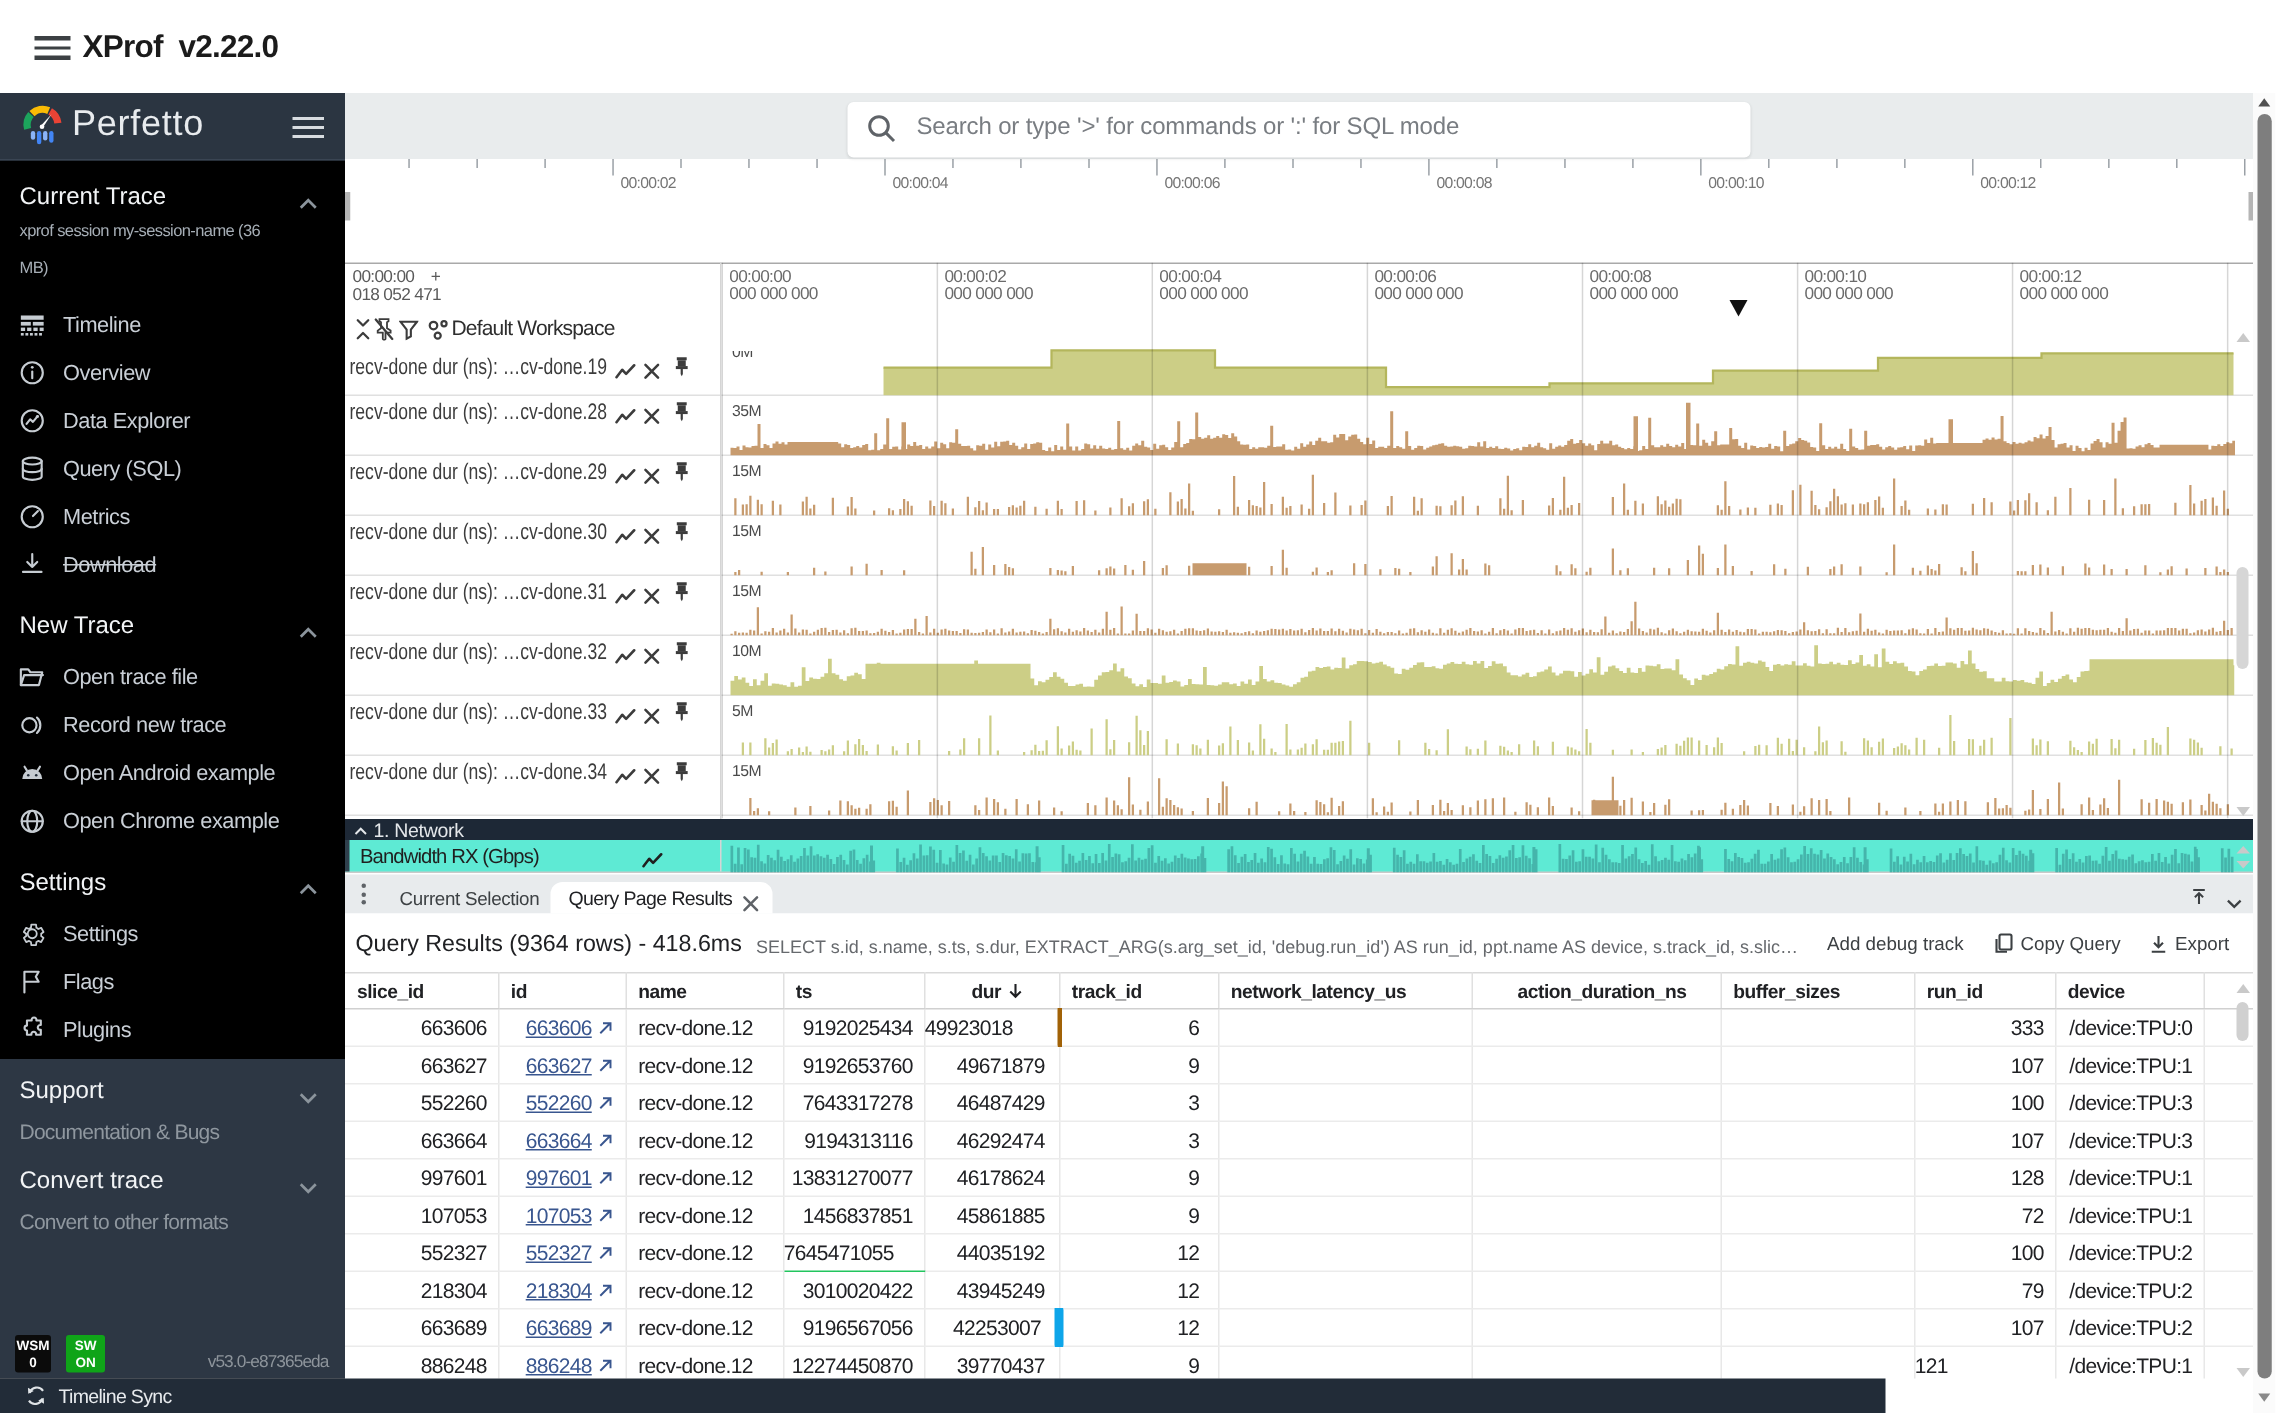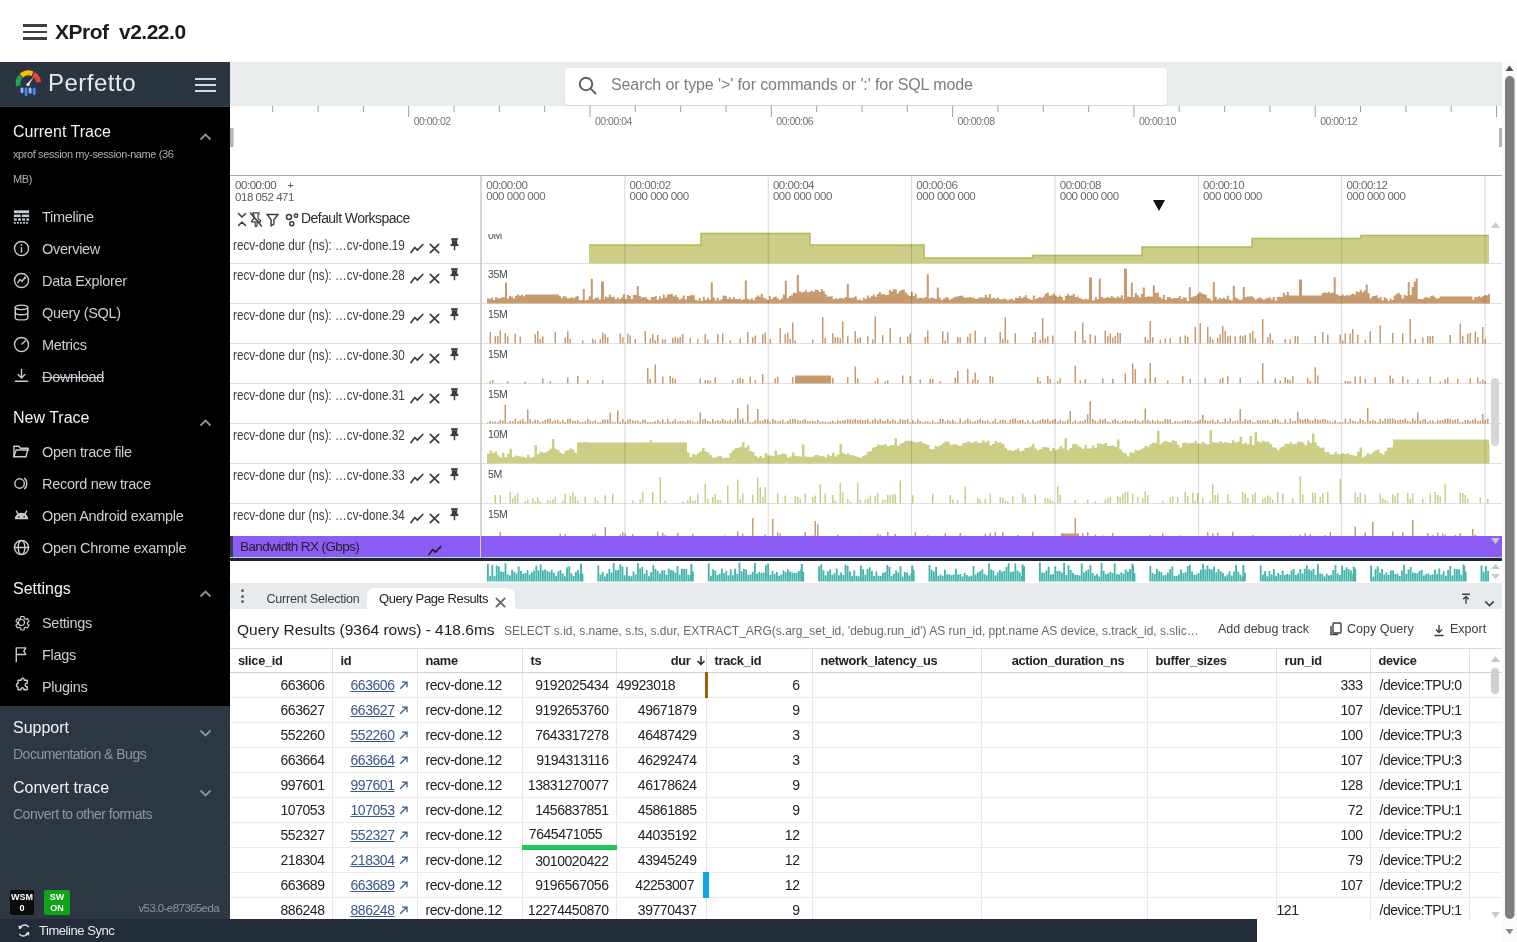--- a/index.html
+++ b/index.html
@@ -347,21 +347,21 @@
       <path d="M6 248.5V247.5h1.5V248.5M8.5 248.5V245.9h1.5V248.5M11 248.5V246.9h1.5V248.5M13.5 248.5V246.6h1.5V248.5M16 248.5V246.9h1.5V248.5M18.5 248.5V244.9h1.5V248.5M21 248.5V245.4h1.5V248.5M23.5 248.5V229.8h1.5V248.5M26 248.5V247.4h1.5V248.5M28.5 248.5V245.9h1.5V248.5M31 248.5V246.2h1.5V248.5M33.5 248.5V243.7h1.5V248.5M36 248.5V246.6h1.5V248.5M38.5 248.5V245.3h1.5V248.5M41 248.5V244.1h1.5V248.5M43.5 248.5V246.7h1.5V248.5M46 248.5V234.6h1.5V248.5M48.5 248.5V244h1.5V248.5M51 248.5V246.6h1.5V248.5M53.5 248.5V244.6h1.5V248.5M56 248.5V244.9h1.5V248.5M58.5 248.5V247.3h1.5V248.5M61 248.5V246.2h1.5V248.5M63.5 248.5V244.9h1.5V248.5M66 248.5V243.7h1.5V248.5M68.5 248.5V243.5h1.5V248.5M71 248.5V246.3h1.5V248.5M73.5 248.5V245h1.5V248.5M76 248.5V244.8h1.5V248.5M78.5 248.5V246.7h1.5V248.5M81 248.5V245.1h1.5V248.5M83.5 248.5V247.1h1.5V248.5M86 248.5V243.9h1.5V248.5M88.5 248.5V243.5h1.5V248.5M91 248.5V245.7h1.5V248.5M93.5 248.5V245.7h1.5V248.5M96 248.5V245.3h1.5V248.5M98.5 248.5V247.1h1.5V248.5M101 248.5V247h1.5V248.5M103.5 248.5V246.2h1.5V248.5M106 248.5V244.1h1.5V248.5M108.5 248.5V245.5h1.5V248.5M111 248.5V246.4h1.5V248.5M113.5 248.5V245h1.5V248.5M116 248.5V247.3h1.5V248.5M118.5 248.5V246.9h1.5V248.5M121 248.5V244.7h1.5V248.5M123.5 248.5V244.4h1.5V248.5M126 248.5V244.4h1.5V248.5M128.5 248.5V237.5h1.5V248.5M131 248.5V246.4h1.5V248.5M133.5 248.5V247.3h1.5V248.5M136 248.5V235.6h1.5V248.5M138.5 248.5V246.7h1.5V248.5M141 248.5V244.2h1.5V248.5M143.5 248.5V246.8h1.5V248.5M146 248.5V244.7h1.5V248.5M148.5 248.5V244.1h1.5V248.5M151 248.5V245.4h1.5V248.5M153.5 248.5V245.7h1.5V248.5M156 248.5V245.6h1.5V248.5M158.5 248.5V247h1.5V248.5M161 248.5V244.5h1.5V248.5M163.5 248.5V244.7h1.5V248.5M166 248.5V246.8h1.5V248.5M168.5 248.5V247h1.5V248.5M171 248.5V246.9h1.5V248.5M173.5 248.5V246.3h1.5V248.5M176 248.5V244.7h1.5V248.5M178.5 248.5V246.5h1.5V248.5M181 248.5V244.6h1.5V248.5M183.5 248.5V247.4h1.5V248.5M186 248.5V243.9h1.5V248.5M188.5 248.5V246.7h1.5V248.5M191 248.5V246h1.5V248.5M193.5 248.5V244.2h1.5V248.5M196 248.5V246.7h1.5V248.5M198.5 248.5V246.1h1.5V248.5M201 248.5V246h1.5V248.5M203.5 248.5V247.2h1.5V248.5M206 248.5V245h1.5V248.5M208.5 248.5V245.5h1.5V248.5M211 248.5V246.4h1.5V248.5M213.5 248.5V247.4h1.5V248.5M216 248.5V246.3h1.5V248.5M218.5 248.5V237.5h1.5V248.5M221 248.5V244.5h1.5V248.5M223.5 248.5V243.8h1.5V248.5M226 248.5V245.9h1.5V248.5M228.5 248.5V246.6h1.5V248.5M231 248.5V244.1h1.5V248.5M233.5 248.5V246.2h1.5V248.5M236 248.5V245.2h1.5V248.5M238.5 248.5V246h1.5V248.5M241 248.5V243.7h1.5V248.5M243.5 248.5V245.4h1.5V248.5M246 248.5V246.3h1.5V248.5M248.5 248.5V244.8h1.5V248.5M251 248.5V246.6h1.5V248.5M253.5 248.5V244.2h1.5V248.5M256 248.5V232.9h1.5V248.5M258.5 248.5V244.8h1.5V248.5M261 248.5V243.6h1.5V248.5M263.5 248.5V247.3h1.5V248.5M266 248.5V229.4h1.5V248.5M268.5 248.5V247.3h1.5V248.5M271 248.5V247.3h1.5V248.5M273.5 248.5V245.3h1.5V248.5M276 248.5V234.1h1.5V248.5M278.5 248.5V245.7h1.5V248.5M281 248.5V245.6h1.5V248.5M283.5 248.5V243.9h1.5V248.5M286 248.5V244.6h1.5V248.5M288.5 248.5V246.8h1.5V248.5M291 248.5V244.1h1.5V248.5M293.5 248.5V245.2h1.5V248.5M296 248.5V246.2h1.5V248.5M298.5 248.5V245.8h1.5V248.5M301 248.5V244.8h1.5V248.5M303.5 248.5V247.3h1.5V248.5M306 248.5V245.7h1.5V248.5M308.5 248.5V244.2h1.5V248.5M311 248.5V243.9h1.5V248.5M313.5 248.5V243.9h1.5V248.5M316 248.5V245.3h1.5V248.5M318.5 248.5V245.7h1.5V248.5M321 248.5V245.2h1.5V248.5M323.5 248.5V244h1.5V248.5M326 248.5V246h1.5V248.5M328.5 248.5V246.1h1.5V248.5M331 248.5V245.8h1.5V248.5M333.5 248.5V246.4h1.5V248.5M336 248.5V244.8h1.5V248.5M338.5 248.5V246.8h1.5V248.5M341 248.5V246.5h1.5V248.5M343.5 248.5V246.8h1.5V248.5M346 248.5V247.1h1.5V248.5M348.5 248.5V246.4h1.5V248.5M351 248.5V245.8h1.5V248.5M353.5 248.5V247.1h1.5V248.5M356 248.5V245.3h1.5V248.5M358.5 248.5V246.1h1.5V248.5M361 248.5V245.6h1.5V248.5M363.5 248.5V245.1h1.5V248.5M366 248.5V244.1h1.5V248.5M368.5 248.5V244.4h1.5V248.5M371 248.5V244.7h1.5V248.5M373.5 248.5V244.1h1.5V248.5M376 248.5V245.3h1.5V248.5M378.5 248.5V244.4h1.5V248.5M381 248.5V245.3h1.5V248.5M383.5 248.5V245.1h1.5V248.5M386 248.5V244.1h1.5V248.5M388.5 248.5V246.5h1.5V248.5M391 248.5V245h1.5V248.5M393.5 248.5V243.6h1.5V248.5M396 248.5V245.4h1.5V248.5M398.5 248.5V244h1.5V248.5M401 248.5V245.7h1.5V248.5M403.5 248.5V245.7h1.5V248.5M406 248.5V244h1.5V248.5M408.5 248.5V245.9h1.5V248.5M411 248.5V244.2h1.5V248.5M413.5 248.5V245.5h1.5V248.5M416 248.5V246.7h1.5V248.5M418.5 248.5V244.1h1.5V248.5M421 248.5V244.7h1.5V248.5M423.5 248.5V245.1h1.5V248.5M426 248.5V244.1h1.5V248.5M428.5 248.5V247.2h1.5V248.5M431 248.5V245h1.5V248.5M433.5 248.5V246.8h1.5V248.5M436 248.5V244.3h1.5V248.5M438.5 248.5V246.1h1.5V248.5M441 248.5V247.2h1.5V248.5M443.5 248.5V246.3h1.5V248.5M446 248.5V246.3h1.5V248.5M448.5 248.5V247.2h1.5V248.5M451 248.5V245.4h1.5V248.5M453.5 248.5V247.4h1.5V248.5M456 248.5V246.9h1.5V248.5M458.5 248.5V244.1h1.5V248.5M461 248.5V243.9h1.5V248.5M463.5 248.5V246.5h1.5V248.5M466 248.5V245.1h1.5V248.5M468.5 248.5V246.1h1.5V248.5M471 248.5V244.6h1.5V248.5M473.5 248.5V246.8h1.5V248.5M476 248.5V247.4h1.5V248.5M478.5 248.5V243.8h1.5V248.5M481 248.5V246.9h1.5V248.5M483.5 248.5V244.9h1.5V248.5M486 248.5V243.8h1.5V248.5M488.5 248.5V245.5h1.5V248.5M491 248.5V246.9h1.5V248.5M493.5 248.5V246h1.5V248.5M496 248.5V244.9h1.5V248.5M498.5 248.5V243.7h1.5V248.5M501 248.5V245.6h1.5V248.5M503.5 248.5V246h1.5V248.5M506 248.5V245.2h1.5V248.5M508.5 248.5V247.3h1.5V248.5M511 248.5V246.2h1.5V248.5M513.5 248.5V243.7h1.5V248.5M516 248.5V247.2h1.5V248.5M518.5 248.5V245.1h1.5V248.5M521 248.5V244.4h1.5V248.5M523.5 248.5V245.3h1.5V248.5M526 248.5V247.4h1.5V248.5M528.5 248.5V244.7h1.5V248.5M531 248.5V243.7h1.5V248.5M533.5 248.5V243.6h1.5V248.5M536 248.5V245.7h1.5V248.5M538.5 248.5V245.1h1.5V248.5M541 248.5V244.8h1.5V248.5M543.5 248.5V247h1.5V248.5M546 248.5V245.1h1.5V248.5M548.5 248.5V247.4h1.5V248.5M551 248.5V244.7h1.5V248.5M553.5 248.5V247.1h1.5V248.5M556 248.5V245.9h1.5V248.5M558.5 248.5V245.3h1.5V248.5M561 248.5V243.7h1.5V248.5M563.5 248.5V244.8h1.5V248.5M566 248.5V243.8h1.5V248.5M568.5 248.5V246.1h1.5V248.5M571 248.5V245.1h1.5V248.5M573.5 248.5V244h1.5V248.5M576 248.5V246.5h1.5V248.5M578.5 248.5V244.8h1.5V248.5M581 248.5V246.3h1.5V248.5M583.5 248.5V246.5h1.5V248.5M586 248.5V244.5h1.5V248.5M588.5 248.5V236h1.5V248.5M591 248.5V246.9h1.5V248.5M593.5 248.5V245.3h1.5V248.5M596 248.5V247.2h1.5V248.5M598.5 248.5V246h1.5V248.5M601 248.5V246.3h1.5V248.5M603.5 248.5V244.4h1.5V248.5M606 248.5V239.2h1.5V248.5M608.5 248.5V226.2h1.5V248.5M611 248.5V244h1.5V248.5M613.5 248.5V245.6h1.5V248.5M616 248.5V246.6h1.5V248.5M618.5 248.5V244.2h1.5V248.5M621 248.5V244.7h1.5V248.5M623.5 248.5V243.5h1.5V248.5M626 248.5V246.5h1.5V248.5M628.5 248.5V247.3h1.5V248.5M631 248.5V245.2h1.5V248.5M633.5 248.5V244h1.5V248.5M636 248.5V245.9h1.5V248.5M638.5 248.5V247.2h1.5V248.5M641 248.5V246.1h1.5V248.5M643.5 248.5V244.9h1.5V248.5M646 248.5V245.9h1.5V248.5M648.5 248.5V246h1.5V248.5M651 248.5V246.1h1.5V248.5M653.5 248.5V244.2h1.5V248.5M656 248.5V245.5h1.5V248.5M658.5 248.5V246.7h1.5V248.5M661 248.5V245.2h1.5V248.5M663.5 248.5V233.5h1.5V248.5M666 248.5V244.8h1.5V248.5M668.5 248.5V246.3h1.5V248.5M671 248.5V244.7h1.5V248.5M673.5 248.5V246.2h1.5V248.5M676 248.5V245h1.5V248.5M678.5 248.5V246.2h1.5V248.5M681 248.5V246.5h1.5V248.5M683.5 248.5V244.3h1.5V248.5M686 248.5V244.3h1.5V248.5M688.5 248.5V244.6h1.5V248.5M691 248.5V247.3h1.5V248.5M693.5 248.5V246.1h1.5V248.5M696 248.5V246.2h1.5V248.5M698.5 248.5V246.5h1.5V248.5M701 248.5V245.8h1.5V248.5M703.5 248.5V245h1.5V248.5M706 248.5V245.2h1.5V248.5M708.5 248.5V245.7h1.5V248.5M711 248.5V247.2h1.5V248.5M713.5 248.5V246.3h1.5V248.5M716 248.5V246h1.5V248.5M718.5 248.5V244.6h1.5V248.5M721 248.5V239.8h1.5V248.5M723.5 248.5V245.2h1.5V248.5M726 248.5V245.9h1.5V248.5M728.5 248.5V245.6h1.5V248.5M731 248.5V244.5h1.5V248.5M733.5 248.5V247.1h1.5V248.5M736 248.5V244.5h1.5V248.5M738.5 248.5V247.2h1.5V248.5M741 248.5V247.1h1.5V248.5M743.5 248.5V243.5h1.5V248.5M746 248.5V246.4h1.5V248.5M748.5 248.5V243.6h1.5V248.5M751 248.5V246.5h1.5V248.5M753.5 248.5V245.8h1.5V248.5M756 248.5V245.5h1.5V248.5M758.5 248.5V234h1.5V248.5M761 248.5V246.2h1.5V248.5M763.5 248.5V244.1h1.5V248.5M766 248.5V245.5h1.5V248.5M768.5 248.5V244.9h1.5V248.5M771 248.5V246.7h1.5V248.5M773.5 248.5V247.4h1.5V248.5M776 248.5V244.9h1.5V248.5M778.5 248.5V245.7h1.5V248.5M781 248.5V245.3h1.5V248.5M783.5 248.5V245.3h1.5V248.5M786 248.5V245.1h1.5V248.5M788.5 248.5V247.2h1.5V248.5M791 248.5V244.7h1.5V248.5M793.5 248.5V243.8h1.5V248.5M796 248.5V244.6h1.5V248.5M798.5 248.5V247.1h1.5V248.5M801 248.5V247.4h1.5V248.5M803.5 248.5V244.4h1.5V248.5M806 248.5V247.3h1.5V248.5M808.5 248.5V243.6h1.5V248.5M811 248.5V246.3h1.5V248.5M813.5 248.5V246h1.5V248.5M816 248.5V236.7h1.5V248.5M818.5 248.5V243.8h1.5V248.5M821 248.5V244.9h1.5V248.5M823.5 248.5V243.7h1.5V248.5M826 248.5V243.7h1.5V248.5M828.5 248.5V245.5h1.5V248.5M831 248.5V245.4h1.5V248.5M833.5 248.5V243.5h1.5V248.5M836 248.5V244.6h1.5V248.5M838.5 248.5V245.1h1.5V248.5M841 248.5V243.9h1.5V248.5M843.5 248.5V244.1h1.5V248.5M846 248.5V245.4h1.5V248.5M848.5 248.5V246.4h1.5V248.5M851 248.5V246.8h1.5V248.5M853.5 248.5V245.2h1.5V248.5M856 248.5V247.3h1.5V248.5M858.5 248.5V247.1h1.5V248.5M861 248.5V247.5h1.5V248.5M863.5 248.5V243.8h1.5V248.5M866 248.5V247.3h1.5V248.5M868.5 248.5V243.8h1.5V248.5M871 248.5V245.7h1.5V248.5M873.5 248.5V246.3h1.5V248.5M876 248.5V246.9h1.5V248.5M878.5 248.5V243.6h1.5V248.5M881 248.5V245.1h1.5V248.5M883.5 248.5V247h1.5V248.5M886 248.5V232.8h1.5V248.5M888.5 248.5V246h1.5V248.5M891 248.5V245h1.5V248.5M893.5 248.5V246.1h1.5V248.5M896 248.5V247.3h1.5V248.5M898.5 248.5V243.9h1.5V248.5M901 248.5V246.1h1.5V248.5M903.5 248.5V243.5h1.5V248.5M906 248.5V244.1h1.5V248.5M908.5 248.5V243.6h1.5V248.5M911 248.5V243.6h1.5V248.5M913.5 248.5V244.8h1.5V248.5M916 248.5V245.2h1.5V248.5M918.5 248.5V244.8h1.5V248.5M921 248.5V244.9h1.5V248.5M923.5 248.5V243.6h1.5V248.5M926 248.5V246.1h1.5V248.5M928.5 248.5V246.8h1.5V248.5M931 248.5V243.6h1.5V248.5M933.5 248.5V245.6h1.5V248.5M936 248.5V237.2h1.5V248.5M938.5 248.5V245.4h1.5V248.5M941 248.5V244.4h1.5V248.5M943.5 248.5V244.1h1.5V248.5M946 248.5V246.8h1.5V248.5M948.5 248.5V245.4h1.5V248.5M951 248.5V245.4h1.5V248.5M953.5 248.5V247.3h1.5V248.5M956 248.5V245.3h1.5V248.5M958.5 248.5V245.4h1.5V248.5M961 248.5V245.1h1.5V248.5M963.5 248.5V243.7h1.5V248.5M966 248.5V243.6h1.5V248.5M968.5 248.5V243.7h1.5V248.5M971 248.5V245.3h1.5V248.5M973.5 248.5V244.2h1.5V248.5M976 248.5V244.1h1.5V248.5M978.5 248.5V247.2h1.5V248.5M981 248.5V246.7h1.5V248.5M983.5 248.5V245.1h1.5V248.5M986 248.5V244.7h1.5V248.5M988.5 248.5V246h1.5V248.5M991 248.5V244.7h1.5V248.5M993.5 248.5V243.5h1.5V248.5M996 248.5V246.1h1.5V248.5M998.5 248.5V245.7h1.5V248.5M1001 248.5V238.9h1.5V248.5M1003.5 248.5V245h1.5V248.5M1006 248.5V243.7h1.5V248.5" fill="#c79b6e"></path>
       <path d="M6 288.5V278.9h2.5V288.5M8.5 288.5V275.6h2.5V288.5M11 288.5V278h2.5V288.5M13.5 288.5V276.6h2.5V288.5M16 288.5V280.2h2.5V288.5M18.5 288.5V282.4h2.5V288.5M21 288.5V277.8h2.5V288.5M23.5 288.5V281.9h2.5V288.5M26 288.5V278.9h2.5V288.5M28.5 288.5V273.8h2.5V288.5M31 288.5V282.1h2.5V288.5M33.5 288.5V280.6h2.5V288.5M36 288.5V280.9h2.5V288.5M38.5 288.5V281.4h2.5V288.5M41 288.5V281.8h2.5V288.5M43.5 288.5V282.8h2.5V288.5M46 288.5V279.8h2.5V288.5M48.5 288.5V282.8h2.5V288.5M51 288.5V282.1h2.5V288.5M53.5 288.5V269.9h2.5V288.5M56 288.5V279h2.5V288.5M58.5 288.5V276.6h2.5V288.5M61 288.5V277.5h2.5V288.5M63.5 288.5V277.6h2.5V288.5M66 288.5V276.1h2.5V288.5M68.5 288.5V273.8h2.5V288.5M71 288.5V264.1h2.5V288.5M73.5 288.5V273.8h2.5V288.5M76 288.5V274.9h2.5V288.5M78.5 288.5V277.8h2.5V288.5M81 288.5V278.9h2.5V288.5M83.5 288.5V275.8h2.5V288.5M86 288.5V275.3h2.5V288.5M88.5 288.5V273.5h2.5V288.5M91 288.5V274.5h2.5V288.5M93.5 288.5V277.7h2.5V288.5M96 288.5V277h2.5V288.5M98.5 288.5V280.7h2.5V288.5M101 288.5V278.1h2.5V288.5M103.5 288.5V266.9h2.5V288.5M106 288.5V278.9h2.5V288.5M108.5 288.5V280.4h2.5V288.5M111 288.5V277.6h2.5V288.5M113.5 288.5V281h2.5V288.5M116 288.5V282.5h2.5V288.5M118.5 288.5V276.8h2.5V288.5M121 288.5V278.7h2.5V288.5M123.5 288.5V279.8h2.5V288.5M126 288.5V282.9h2.5V288.5M128.5 288.5V281h2.5V288.5M131 288.5V277.4h2.5V288.5M133.5 288.5V278.4h2.5V288.5M136 288.5V281.7h2.5V288.5M138.5 288.5V282.7h2.5V288.5M141 288.5V280.5h2.5V288.5M143.5 288.5V277.8h2.5V288.5M146 288.5V280.6h2.5V288.5M148.5 288.5V281.7h2.5V288.5M151 288.5V279.2h2.5V288.5M153.5 288.5V277.1h2.5V288.5M156 288.5V276.9h2.5V288.5M158.5 288.5V276.6h2.5V288.5M161 288.5V278.6h2.5V288.5M163.5 288.5V279.1h2.5V288.5M166 288.5V277h2.5V288.5M168.5 288.5V265.3h2.5V288.5M171 288.5V276.8h2.5V288.5M173.5 288.5V273.7h2.5V288.5M176 288.5V276.4h2.5V288.5M178.5 288.5V273.8h2.5V288.5M181 288.5V273.6h2.5V288.5M183.5 288.5V274.9h2.5V288.5M186 288.5V276.1h2.5V288.5M188.5 288.5V273.4h2.5V288.5M191 288.5V271.4h2.5V288.5M193.5 288.5V272.1h2.5V288.5M196 288.5V272h2.5V288.5M198.5 288.5V273.3h2.5V288.5M201 288.5V275.2h2.5V288.5M203.5 288.5V276h2.5V288.5M206 288.5V277.3h2.5V288.5M208.5 288.5V281.9h2.5V288.5M211 288.5V279.1h2.5V288.5M213.5 288.5V279.9h2.5V288.5M216 288.5V278.2h2.5V288.5M218.5 288.5V276.4h2.5V288.5M221 288.5V273.1h2.5V288.5M223.5 288.5V276.2h2.5V288.5M226 288.5V277.5h2.5V288.5M228.5 288.5V280.2h2.5V288.5M231 288.5V282.4h2.5V288.5M233.5 288.5V282.3h2.5V288.5M236 288.5V281.3h2.5V288.5M238.5 288.5V280.8h2.5V288.5M241 288.5V282.9h2.5V288.5M243.5 288.5V282.7h2.5V288.5M246 288.5V282.8h2.5V288.5M248.5 288.5V278.1h2.5V288.5M251 288.5V275.4h2.5V288.5M253.5 288.5V273.2h2.5V288.5M256 288.5V273h2.5V288.5M258.5 288.5V271.9h2.5V288.5M261 288.5V267.3h2.5V288.5M263.5 288.5V272.6h2.5V288.5M266 288.5V270.5h2.5V288.5M268.5 288.5V276h2.5V288.5M271 288.5V277.1h2.5V288.5M273.5 288.5V280.7h2.5V288.5M276 288.5V282.5h2.5V288.5M278.5 288.5V281.1h2.5V288.5M281 288.5V283h2.5V288.5M283.5 288.5V278h2.5V288.5M286 288.5V280.3h2.5V288.5M288.5 288.5V280.4h2.5V288.5M291 288.5V280.9h2.5V288.5M293.5 288.5V275.4h2.5V288.5M296 288.5V280.1h2.5V288.5M298.5 288.5V279.6h2.5V288.5M301 288.5V278.6h2.5V288.5M303.5 288.5V279.3h2.5V288.5M306 288.5V282.7h2.5V288.5M308.5 288.5V281.6h2.5V288.5M311 288.5V277.6h2.5V288.5M313.5 288.5V281h2.5V288.5M316 288.5V281.2h2.5V288.5M318.5 288.5V281.4h2.5V288.5M321 288.5V269.6h2.5V288.5M323.5 288.5V281.6h2.5V288.5M326 288.5V281.8h2.5V288.5M328.5 288.5V282.1h2.5V288.5M331 288.5V281.4h2.5V288.5M333.5 288.5V279.9h2.5V288.5M336 288.5V279.9h2.5V288.5M338.5 288.5V281.2h2.5V288.5M341 288.5V280.7h2.5V288.5M343.5 288.5V282.3h2.5V288.5M346 288.5V279.4h2.5V288.5M348.5 288.5V280.9h2.5V288.5M351 288.5V278h2.5V288.5M353.5 288.5V281.7h2.5V288.5M356 288.5V279.4h2.5V288.5M358.5 288.5V269h2.5V288.5M361 288.5V277.7h2.5V288.5M363.5 288.5V279.4h2.5V288.5M366 288.5V278.5h2.5V288.5M368.5 288.5V280.1h2.5V288.5M371 288.5V280.3h2.5V288.5M373.5 288.5V281.3h2.5V288.5M376 288.5V282h2.5V288.5M378.5 288.5V282.8h2.5V288.5M381 288.5V281.1h2.5V288.5M383.5 288.5V279.8h2.5V288.5M386 288.5V276.9h2.5V288.5M388.5 288.5V276.1h2.5V288.5M391 288.5V272.7h2.5V288.5M393.5 288.5V272.1h2.5V288.5M396 288.5V269.6h2.5V288.5M398.5 288.5V270.3h2.5V288.5M401 288.5V269.7h2.5V288.5M403.5 288.5V269.3h2.5V288.5M406 288.5V271.3h2.5V288.5M408.5 288.5V270.1h2.5V288.5M411 288.5V270.3h2.5V288.5M413.5 288.5V263.3h2.5V288.5M416 288.5V270.7h2.5V288.5M418.5 288.5V268.5h2.5V288.5M421 288.5V267.9h2.5V288.5M423.5 288.5V265.7h2.5V288.5M426 288.5V265.7h2.5V288.5M428.5 288.5V265.8h2.5V288.5M431 288.5V266.4h2.5V288.5M433.5 288.5V267.4h2.5V288.5M436 288.5V266.9h2.5V288.5M438.5 288.5V266.2h2.5V288.5M441 288.5V268h2.5V288.5M443.5 288.5V269.1h2.5V288.5M446 288.5V270.1h2.5V288.5M448.5 288.5V274h2.5V288.5M451 288.5V274.4h2.5V288.5M453.5 288.5V270.9h2.5V288.5M456 288.5V271.5h2.5V288.5M458.5 288.5V270.2h2.5V288.5M461 288.5V268.3h2.5V288.5M463.5 288.5V266.6h2.5V288.5M466 288.5V266.5h2.5V288.5M468.5 288.5V269.7h2.5V288.5M471 288.5V269.6h2.5V288.5M473.5 288.5V269.1h2.5V288.5M476 288.5V270.5h2.5V288.5M478.5 288.5V270.8h2.5V288.5M481 288.5V268.2h2.5V288.5M483.5 288.5V267.4h2.5V288.5M486 288.5V266.3h2.5V288.5M488.5 288.5V267.5h2.5V288.5M491 288.5V267.6h2.5V288.5M493.5 288.5V266.1h2.5V288.5M496 288.5V267.8h2.5V288.5M498.5 288.5V268.1h2.5V288.5M501 288.5V265.6h2.5V288.5M503.5 288.5V267.3h2.5V288.5M506 288.5V265.7h2.5V288.5M508.5 288.5V270.4h2.5V288.5M511 288.5V269h2.5V288.5M513.5 288.5V265.9h2.5V288.5M516 288.5V267.5h2.5V288.5M518.5 288.5V267.4h2.5V288.5M521 288.5V269.1h2.5V288.5M523.5 288.5V273.3h2.5V288.5M526 288.5V275.2h2.5V288.5M528.5 288.5V275.2h2.5V288.5M531 288.5V276h2.5V288.5M533.5 288.5V274.6h2.5V288.5M536 288.5V273.5h2.5V288.5M538.5 288.5V276.3h2.5V288.5M541 288.5V275.8h2.5V288.5M543.5 288.5V273.1h2.5V288.5M546 288.5V272.7h2.5V288.5M548.5 288.5V271.4h2.5V288.5M551 288.5V269.3h2.5V288.5M553.5 288.5V273.4h2.5V288.5M556 288.5V275.3h2.5V288.5M558.5 288.5V274h2.5V288.5M561 288.5V272.1h2.5V288.5M563.5 288.5V272.2h2.5V288.5M566 288.5V272.5h2.5V288.5M568.5 288.5V276.1h2.5V288.5M571 288.5V273h2.5V288.5M573.5 288.5V275.3h2.5V288.5M576 288.5V274.2h2.5V288.5M578.5 288.5V271.1h2.5V288.5M581 288.5V273.4h2.5V288.5M583.5 288.5V263.1h2.5V288.5M586 288.5V274.8h2.5V288.5M588.5 288.5V272.9h2.5V288.5M591 288.5V269.3h2.5V288.5M593.5 288.5V268.7h2.5V288.5M596 288.5V270.5h2.5V288.5M598.5 288.5V272.3h2.5V288.5M601 288.5V273.7h2.5V288.5M603.5 288.5V270.1h2.5V288.5M606 288.5V273.4h2.5V288.5M608.5 288.5V273.6h2.5V288.5M611 288.5V270.3h2.5V288.5M613.5 288.5V272.8h2.5V288.5M616 288.5V268.6h2.5V288.5M618.5 288.5V268.8h2.5V288.5M621 288.5V269.2h2.5V288.5M623.5 288.5V267.9h2.5V288.5M626 288.5V271h2.5V288.5M628.5 288.5V270.7h2.5V288.5M631 288.5V270.6h2.5V288.5M633.5 288.5V271.9h2.5V288.5M636 288.5V264.5h2.5V288.5M638.5 288.5V274.6h2.5V288.5M641 288.5V277.2h2.5V288.5M643.5 288.5V278.5h2.5V288.5M646 288.5V281.6h2.5V288.5M648.5 288.5V277.3h2.5V288.5M651 288.5V278.3h2.5V288.5M653.5 288.5V274.9h2.5V288.5M656 288.5V275.4h2.5V288.5M658.5 288.5V274.3h2.5V288.5M661 288.5V273.2h2.5V288.5M663.5 288.5V270.9h2.5V288.5M666 288.5V271.4h2.5V288.5M668.5 288.5V269.2h2.5V288.5M671 288.5V267.6h2.5V288.5M673.5 288.5V268h2.5V288.5M676 288.5V255.8h2.5V288.5M678.5 288.5V268.9h2.5V288.5M681 288.5V266.9h2.5V288.5M683.5 288.5V266.1h2.5V288.5M686 288.5V266.9h2.5V288.5M688.5 288.5V267.3h2.5V288.5M691 288.5V265.3h2.5V288.5M693.5 288.5V266.1h2.5V288.5M696 288.5V269.7h2.5V288.5M698.5 288.5V272.4h2.5V288.5M701 288.5V268.1h2.5V288.5M703.5 288.5V267.6h2.5V288.5M706 288.5V268.6h2.5V288.5M708.5 288.5V267.9h2.5V288.5M711 288.5V268.1h2.5V288.5M713.5 288.5V265.8h2.5V288.5M716 288.5V268.7h2.5V288.5M718.5 288.5V268.6h2.5V288.5M721 288.5V267.1h2.5V288.5M723.5 288.5V268.8h2.5V288.5M726 288.5V269.3h2.5V288.5M728.5 288.5V255.1h2.5V288.5M731 288.5V267.3h2.5V288.5M733.5 288.5V267.6h2.5V288.5M736 288.5V267.5h2.5V288.5M738.5 288.5V266.1h2.5V288.5M741 288.5V267.9h2.5V288.5M743.5 288.5V266.9h2.5V288.5M746 288.5V268.1h2.5V288.5M748.5 288.5V268.3h2.5V288.5M751 288.5V265.2h2.5V288.5M753.5 288.5V267.6h2.5V288.5M756 288.5V266.7h2.5V288.5M758.5 288.5V261.7h2.5V288.5M761 288.5V268.9h2.5V288.5M763.5 288.5V267.8h2.5V288.5M766 288.5V269.3h2.5V288.5M768.5 288.5V261.1h2.5V288.5M771 288.5V269.9h2.5V288.5M773.5 288.5V257.3h2.5V288.5M776 288.5V266.2h2.5V288.5M778.5 288.5V267.6h2.5V288.5M781 288.5V265.8h2.5V288.5M783.5 288.5V267.1h2.5V288.5M786 288.5V266.8h2.5V288.5M788.5 288.5V269.3h2.5V288.5M791 288.5V272.3h2.5V288.5M793.5 288.5V272.7h2.5V288.5M796 288.5V275.1h2.5V288.5M798.5 288.5V272.4h2.5V288.5M801 288.5V271.3h2.5V288.5M803.5 288.5V269h2.5V288.5M806 288.5V268.8h2.5V288.5M808.5 288.5V267.3h2.5V288.5M811 288.5V269h2.5V288.5M813.5 288.5V268.8h2.5V288.5M816 288.5V266.7h2.5V288.5M818.5 288.5V266.7h2.5V288.5M821 288.5V267.4h2.5V288.5M823.5 288.5V270.1h2.5V288.5M826 288.5V265.6h2.5V288.5M828.5 288.5V267.9h2.5V288.5M831 288.5V258.6h2.5V288.5M833.5 288.5V267.4h2.5V288.5M836 288.5V271h2.5V288.5M838.5 288.5V272.8h2.5V288.5M841 288.5V272.5h2.5V288.5M843.5 288.5V277.2h2.5V288.5M846 288.5V277.1h2.5V288.5M848.5 288.5V279.3h2.5V288.5M851 288.5V279.4h2.5V288.5M853.5 288.5V276.9h2.5V288.5M856 288.5V279.1h2.5V288.5M858.5 288.5V279.3h2.5V288.5M861 288.5V278.3h2.5V288.5M863.5 288.5V278.9h2.5V288.5M866 288.5V278.3h2.5V288.5M868.5 288.5V279.8h2.5V288.5M871 288.5V280.2h2.5V288.5M873.5 288.5V281h2.5V288.5M876 288.5V276.8h2.5V288.5M878.5 288.5V272.6h2.5V288.5M881 288.5V282.3h2.5V288.5M883.5 288.5V280.4h2.5V288.5M886 288.5V278.2h2.5V288.5M888.5 288.5V279.6h2.5V288.5M891 288.5V277.5h2.5V288.5M893.5 288.5V275.6h2.5V288.5M896 288.5V274.6h2.5V288.5M898.5 288.5V278h2.5V288.5M901 288.5V279.8h2.5V288.5M903.5 288.5V276.3h2.5V288.5M906 288.5V272.6h2.5V288.5M908.5 288.5V272.4h2.5V288.5M911 288.5V272.2h2.5V288.5M913.5 288.5V270.2h2.5V288.5M916 288.5V267.7h2.5V288.5M918.5 288.5V271.7h2.5V288.5M921 288.5V271.1h2.5V288.5M923.5 288.5V268.5h2.5V288.5M926 288.5V268.2h2.5V288.5M928.5 288.5V270.4h2.5V288.5M931 288.5V267.5h2.5V288.5M933.5 288.5V268.5h2.5V288.5M936 288.5V270.3h2.5V288.5M938.5 288.5V271.2h2.5V288.5M941 288.5V271.5h2.5V288.5M943.5 288.5V271.1h2.5V288.5M946 288.5V274.2h2.5V288.5M948.5 288.5V272.1h2.5V288.5M951 288.5V272.1h2.5V288.5M953.5 288.5V275.8h2.5V288.5M956 288.5V276.5h2.5V288.5M958.5 288.5V275.4h2.5V288.5M961 288.5V272.1h2.5V288.5M963.5 288.5V274.1h2.5V288.5M966 288.5V277.5h2.5V288.5M968.5 288.5V270h2.5V288.5M971 288.5V274.6h2.5V288.5M973.5 288.5V273.9h2.5V288.5M976 288.5V267.3h2.5V288.5M978.5 288.5V268.7h2.5V288.5M981 288.5V272.8h2.5V288.5M983.5 288.5V271.6h2.5V288.5M986 288.5V268.3h2.5V288.5M988.5 288.5V268.2h2.5V288.5M991 288.5V265.4h2.5V288.5M993.5 288.5V267.9h2.5V288.5M996 288.5V269.6h2.5V288.5M998.5 288.5V271.4h2.5V288.5M1001 288.5V270.1h2.5V288.5M1003.5 288.5V269.7h2.5V288.5M1006 288.5V268.5h2.5V288.5M96 288.5V267.5h110V288.5M912 288.5V264.5h96V288.5" fill="#ccce86"></path>
       <path d="M13.5 328.5V320h1.5V328.5M18.5 328.5V320h1.5V328.5M28.5 328.5V317.1h1.5V328.5M31 328.5V323.4h1.5V328.5M33.5 328.5V320.4h1.5V328.5M36 328.5V318h1.5V328.5M43.5 328.5V325.9h1.5V328.5M46 328.5V324.4h1.5V328.5M51 328.5V323.3h1.5V328.5M53.5 328.5V326.4h1.5V328.5M56 328.5V322.6h1.5V328.5M58.5 328.5V326.2h1.5V328.5M66 328.5V325h1.5V328.5M68.5 328.5V325.9h1.5V328.5M71 328.5V324.6h1.5V328.5M73.5 328.5V321.8h1.5V328.5M81 328.5V325.8h1.5V328.5M83.5 328.5V318.7h1.5V328.5M88.5 328.5V321.1h1.5V328.5M91 328.5V317.6h1.5V328.5M93.5 328.5V321.6h1.5V328.5M96 328.5V325.6h1.5V328.5M103.5 328.5V321.4h1.5V328.5M113.5 328.5V322.5h1.5V328.5M116 328.5V325.4h1.5V328.5M123.5 328.5V320.3h1.5V328.5M131 328.5V318.4h1.5V328.5M151 328.5V325.6h1.5V328.5M158.5 328.5V324.6h1.5V328.5M161 328.5V317.2h1.5V328.5M171 328.5V317.1h1.5V328.5M178.5 328.5V302h1.5V328.5M183.5 328.5V325.4h1.5V328.5M201 328.5V326.4h1.5V328.5M206 328.5V325.2h1.5V328.5M208.5 328.5V321.5h1.5V328.5M211 328.5V325.7h1.5V328.5M213.5 328.5V325.5h1.5V328.5M216 328.5V318.5h1.5V328.5M223.5 328.5V309.1h1.5V328.5M226 328.5V324h1.5V328.5M231 328.5V322h1.5V328.5M233.5 328.5V319.3h1.5V328.5M236 328.5V324.9h1.5V328.5M238.5 328.5V325.3h1.5V328.5M246 328.5V310.7h1.5V328.5M256 328.5V304.5h1.5V328.5M258.5 328.5V324.5h1.5V328.5M261 328.5V318.4h1.5V328.5M271 328.5V319.8h1.5V328.5M276 328.5V302.2h1.5V328.5M278.5 328.5V311.9h1.5V328.5M281 328.5V321.7h1.5V328.5M283.5 328.5V312.3h1.5V328.5M296 328.5V317.8h1.5V328.5M303.5 328.5V320.6h1.5V328.5M313.5 328.5V321.1h1.5V328.5M316 328.5V321.9h1.5V328.5M318.5 328.5V324h1.5V328.5M323.5 328.5V318.2h1.5V328.5M331 328.5V322h1.5V328.5M333.5 328.5V320.5h1.5V328.5M338.5 328.5V309.4h1.5V328.5M343.5 328.5V318.3h1.5V328.5M351 328.5V320h1.5V328.5M353.5 328.5V325.4h1.5V328.5M358.5 328.5V307.8h1.5V328.5M361 328.5V317.5h1.5V328.5M366 328.5V324h1.5V328.5M368.5 328.5V326.4h1.5V328.5M376 328.5V307.6h1.5V328.5M378.5 328.5V324.7h1.5V328.5M383.5 328.5V324.7h1.5V328.5M386 328.5V323.5h1.5V328.5M388.5 328.5V320.6h1.5V328.5M393.5 328.5V321.1h1.5V328.5M396 328.5V317.8h1.5V328.5M401 328.5V324.8h1.5V328.5M403.5 328.5V324.9h1.5V328.5M406 328.5V320.1h1.5V328.5M408.5 328.5V320.2h1.5V328.5M411 328.5V319.3h1.5V328.5M413.5 328.5V319h1.5V328.5M418.5 328.5V305.5h1.5V328.5M431 328.5V320.2h1.5V328.5M451 328.5V318.5h1.5V328.5M468.5 328.5V320.1h1.5V328.5M471 328.5V324.4h1.5V328.5M476 328.5V325.1h1.5V328.5M483.5 328.5V311.2h1.5V328.5M496 328.5V322.7h1.5V328.5M498.5 328.5V324.5h1.5V328.5M503.5 328.5V324.1h1.5V328.5M508.5 328.5V318.7h1.5V328.5M518.5 328.5V322.2h1.5V328.5M521 328.5V322.9h1.5V328.5M523.5 328.5V325.4h1.5V328.5M526 328.5V326.3h1.5V328.5M531 328.5V321.2h1.5V328.5M541 328.5V318.7h1.5V328.5M543.5 328.5V322.5h1.5V328.5M553.5 328.5V319.5h1.5V328.5M563.5 328.5V322.7h1.5V328.5M566 328.5V323.4h1.5V328.5M568.5 328.5V324.6h1.5V328.5M571 328.5V325.9h1.5V328.5M576 328.5V311h1.5V328.5M578.5 328.5V320.1h1.5V328.5M593.5 328.5V324.9h1.5V328.5M606 328.5V324.6h1.5V328.5M613.5 328.5V326.4h1.5V328.5M623.5 328.5V324.4h1.5V328.5M626 328.5V323.3h1.5V328.5M628.5 328.5V321.6h1.5V328.5M636 328.5V320.9h1.5V328.5M638.5 328.5V322.2h1.5V328.5M641 328.5V318.8h1.5V328.5M643.5 328.5V316.6h1.5V328.5M646 328.5V316.6h1.5V328.5M651 328.5V318.7h1.5V328.5M656 328.5V321.7h1.5V328.5M661 328.5V323.2h1.5V328.5M663.5 328.5V316.6h1.5V328.5M666 328.5V320.3h1.5V328.5M681 328.5V325.9h1.5V328.5M688.5 328.5V322.4h1.5V328.5M691 328.5V321.5h1.5V328.5M696 328.5V321.9h1.5V328.5M703.5 328.5V316.9h1.5V328.5M706 328.5V320.9h1.5V328.5M711 328.5V317.5h1.5V328.5M713.5 328.5V325.6h1.5V328.5M716 328.5V318.1h1.5V328.5M721 328.5V323.1h1.5V328.5M728.5 328.5V325.8h1.5V328.5M731 328.5V309.3h1.5V328.5M733.5 328.5V319.9h1.5V328.5M736 328.5V318.6h1.5V328.5M746 328.5V319.1h1.5V328.5M748.5 328.5V326.2h1.5V328.5M761 328.5V317.1h1.5V328.5M763.5 328.5V318.6h1.5V328.5M766 328.5V323.1h1.5V328.5M771 328.5V319.5h1.5V328.5M773.5 328.5V317.4h1.5V328.5M781 328.5V323.7h1.5V328.5M783.5 328.5V322.6h1.5V328.5M786 328.5V320.5h1.5V328.5M788.5 328.5V321.8h1.5V328.5M791 328.5V324.7h1.5V328.5M796 328.5V316.8h1.5V328.5M801 328.5V318.2h1.5V328.5M811 328.5V323.5h1.5V328.5M818.5 328.5V301.6h1.5V328.5M821 328.5V319h1.5V328.5M831 328.5V317.6h1.5V328.5M833.5 328.5V317.9h1.5V328.5M838.5 328.5V322.1h1.5V328.5M841 328.5V318.2h1.5V328.5M846 328.5V316.8h1.5V328.5M858.5 328.5V303.7h1.5V328.5M873.5 328.5V317.4h1.5V328.5M876 328.5V321.9h1.5V328.5M878.5 328.5V318h1.5V328.5M883.5 328.5V319.2h1.5V328.5M898.5 328.5V318.8h1.5V328.5M901 328.5V323.2h1.5V328.5M903.5 328.5V325h1.5V328.5M906 328.5V326.3h1.5V328.5M911 328.5V319.4h1.5V328.5M913.5 328.5V320.8h1.5V328.5M916 328.5V317.5h1.5V328.5M926 328.5V317.7h1.5V328.5M928.5 328.5V323.9h1.5V328.5M931 328.5V318.2h1.5V328.5M941 328.5V324.1h1.5V328.5M948.5 328.5V318.4h1.5V328.5M953.5 328.5V317h1.5V328.5M956 328.5V320.1h1.5V328.5M958.5 328.5V321.5h1.5V328.5M963.5 328.5V309.6h1.5V328.5M978.5 328.5V317.3h1.5V328.5M981 328.5V318.1h1.5V328.5M983.5 328.5V320h1.5V328.5M986 328.5V323.5h1.5V328.5M998.5 328.5V322.5h1.5V328.5M1006 328.5V324h1.5V328.5" fill="#ccce86"></path>
       <path d="M18.5 368.5V357h1.5V368.5M21 368.5V365.6h1.5V368.5M23.5 368.5V363.8h1.5V368.5M31 368.5V365.9h1.5V368.5M48.5 368.5V363.4h1.5V368.5M58.5 368.5V362.3h1.5V368.5M71 368.5V365.3h1.5V368.5M78.5 368.5V358.7h1.5V368.5M83.5 368.5V359.1h1.5V368.5M86 368.5V361.9h1.5V368.5M88.5 368.5V364.2h1.5V368.5M91 368.5V363.5h1.5V368.5M96 368.5V364.2h1.5V368.5M98.5 368.5V361.2h1.5V368.5M111 368.5V359.2h1.5V368.5M113.5 368.5V358.8h1.5V368.5M116 368.5V362.9h1.5V368.5M123.5 368.5V352h1.5V368.5M138.5 368.5V359.6h1.5V368.5M141 368.5V357.2h1.5V368.5M143.5 368.5V358.4h1.5V368.5M146 368.5V361.9h1.5V368.5M151 368.5V359h1.5V368.5M168.5 368.5V361.9h1.5V368.5M171 368.5V365h1.5V368.5M176 368.5V356.7h1.5V368.5M181 368.5V357.7h1.5V368.5M183.5 368.5V359.8h1.5V368.5M188.5 368.5V364.1h1.5V368.5M196 368.5V357.7h1.5V368.5M203.5 368.5V361.2h1.5V368.5M211 368.5V358.7h1.5V368.5M221 368.5V363.4h1.5V368.5M226 368.5V365.9h1.5V368.5M243.5 368.5V360.4h1.5V368.5M248.5 368.5V361.9h1.5V368.5M256 368.5V356.6h1.5V368.5M261 368.5V358.7h1.5V368.5M263.5 368.5V361.9h1.5V368.5M266 368.5V364.5h1.5V368.5M271 368.5V343.2h1.5V368.5M273.5 368.5V361.4h1.5V368.5M278.5 368.5V364.8h1.5V368.5M283.5 368.5V359.4h1.5V368.5M291 368.5V343.8h1.5V368.5M293.5 368.5V362.8h1.5V368.5M296 368.5V357.2h1.5V368.5M298.5 368.5V358.4h1.5V368.5M301 368.5V361.6h1.5V368.5M303.5 368.5V363.1h1.5V368.5M306 368.5V364h1.5V368.5M313.5 368.5V365.6h1.5V368.5M323.5 368.5V357h1.5V368.5M331 368.5V360.4h1.5V368.5M333.5 368.5V346h1.5V368.5M336 368.5V349.2h1.5V368.5M351 368.5V363.9h1.5V368.5M356 368.5V359.5h1.5V368.5M371 368.5V365.8h1.5V368.5M378.5 368.5V360.7h1.5V368.5M381 368.5V365.6h1.5V368.5M388.5 368.5V366.3h1.5V368.5M396 368.5V358.5h1.5V368.5M398.5 368.5V359.7h1.5V368.5M401 368.5V361.2h1.5V368.5M403.5 368.5V366.5h1.5V368.5M406 368.5V356.9h1.5V368.5M411 368.5V362.3h1.5V368.5M413.5 368.5V359.1h1.5V368.5M433.5 368.5V357.2h1.5V368.5M436 368.5V366.5h1.5V368.5M441 368.5V362.7h1.5V368.5M443.5 368.5V366.1h1.5V368.5M446 368.5V360h1.5V368.5M458.5 368.5V366h1.5V368.5M463.5 368.5V358.3h1.5V368.5M473.5 368.5V361.6h1.5V368.5M478.5 368.5V358.1h1.5V368.5M481 368.5V365.6h1.5V368.5M483.5 368.5V360.4h1.5V368.5M486 368.5V365h1.5V368.5M493.5 368.5V361.9h1.5V368.5M498.5 368.5V363.1h1.5V368.5M503.5 368.5V358.7h1.5V368.5M508.5 368.5V357.8h1.5V368.5M513.5 368.5V357.2h1.5V368.5M521 368.5V356.7h1.5V368.5M528.5 368.5V366.2h1.5V368.5M536 368.5V359.9h1.5V368.5M538.5 368.5V361.5h1.5V368.5M543.5 368.5V363.2h1.5V368.5M551 368.5V356.7h1.5V368.5M553.5 368.5V362.3h1.5V368.5M566 368.5V363.3h1.5V368.5M571 368.5V365.8h1.5V368.5M581 368.5V358.1h1.5V368.5M583.5 368.5V363.8h1.5V368.5M586 368.5V363.2h1.5V368.5M591 368.5V364.5h1.5V368.5M593.5 368.5V342.9h1.5V368.5M598.5 368.5V362.2h1.5V368.5M601 368.5V358.3h1.5V368.5M606 368.5V356.9h1.5V368.5M613.5 368.5V359.4h1.5V368.5M618.5 368.5V366.4h1.5V368.5M621 368.5V360.4h1.5V368.5M628.5 368.5V361.5h1.5V368.5M631 368.5V357.9h1.5V368.5M646 368.5V365.4h1.5V368.5M651 368.5V365.2h1.5V368.5M653.5 368.5V365h1.5V368.5M666 368.5V364.8h1.5V368.5M668.5 368.5V360.1h1.5V368.5M673.5 368.5V364.2h1.5V368.5M678.5 368.5V361.6h1.5V368.5M681 368.5V358.3h1.5V368.5M683.5 368.5V362h1.5V368.5M698.5 368.5V360.4h1.5V368.5M703.5 368.5V362.4h1.5V368.5M713.5 368.5V361.4h1.5V368.5M718.5 368.5V366.2h1.5V368.5M721 368.5V362.5h1.5V368.5M726 368.5V357.1h1.5V368.5M731 368.5V358.3h1.5V368.5M736 368.5V357.7h1.5V368.5M738.5 368.5V365.7h1.5V368.5M751 368.5V356.7h1.5V368.5M771 368.5V360.1h1.5V368.5M776 368.5V365.5h1.5V368.5M788.5 368.5V363.3h1.5V368.5M798.5 368.5V365.6h1.5V368.5M808.5 368.5V360.6h1.5V368.5M811 368.5V366.2h1.5V368.5M813.5 368.5V360.7h1.5V368.5M818.5 368.5V359.4h1.5V368.5M823.5 368.5V358.3h1.5V368.5M828.5 368.5V359.2h1.5V368.5M843.5 368.5V359.9h1.5V368.5M848.5 368.5V357h1.5V368.5M851 368.5V364h1.5V368.5M853.5 368.5V363.8h1.5V368.5M856 368.5V361.6h1.5V368.5M858.5 368.5V363.5h1.5V368.5M868.5 368.5V365.5h1.5V368.5M871 368.5V364.7h1.5V368.5M873.5 368.5V351.6h1.5V368.5M878.5 368.5V364.4h1.5V368.5M883.5 368.5V357.6h1.5V368.5M891 368.5V346.7h1.5V368.5M893.5 368.5V364h1.5V368.5M906 368.5V361.2h1.5V368.5M911 368.5V356.6h1.5V368.5M913.5 368.5V365h1.5V368.5M918.5 368.5V361.3h1.5V368.5M921 368.5V357.2h1.5V368.5M923.5 368.5V363.6h1.5V368.5M931 368.5V344.8h1.5V368.5M946 368.5V357.9h1.5V368.5M951 368.5V360.2h1.5V368.5M956 368.5V357.6h1.5V368.5M961 368.5V358.6h1.5V368.5M963.5 368.5V359.5h1.5V368.5M966 368.5V360.9h1.5V368.5M973.5 368.5V359.9h1.5V368.5M978.5 368.5V358h1.5V368.5M986 368.5V361.6h1.5V368.5M988.5 368.5V365.3h1.5V368.5M991 368.5V354.1h1.5V368.5M993.5 368.5V359.5h1.5V368.5M996 368.5V360.9h1.5V368.5M998.5 368.5V363.9h1.5V368.5M1003.5 368.5V361.1h1.5V368.5M580 368.5V358.5h18V368.5" fill="#c79b6e"></path>
       <path d="M0.5 0V370.5M143.9 0V370.5M287.2 0V370.5M430.6 0V370.5M574 0V370.5M717.4 0V370.5M860.7 0V370.5M1004.1 0V370.5" stroke="rgba(0,0,0,0.16)" stroke-width="1" fill="none"></path>
       <path d="M672 25l12 0-6 11z" fill="#111"></path>
     </svg>
   <div style="position:absolute;left:0;top:483.5px;width:1272px;height:15.5px;background:#1d2836;color:#e4e7ea;font-size:13px;line-height:15px"><svg width="9" height="6" viewBox="0 0 9 6" style="position:absolute;left:6px;top:5px">
         <polyline points="1,5 4.5,1.5 8,5" fill="none" stroke="#e4e7ea" stroke-width="1.3"></polyline>
       </svg><span style="margin-left:19px;letter-spacing:-0.2px">1. Network</span></div>
-    <div style="position:absolute;left:0;top:474px;width:1272px;height:22px;background:#8b5cf6;border-bottom:1px solid #c9c9c9;box-sizing:border-box">
+    <div style="position:absolute;left:0;top:498px;width:1272px;height:22px;background:#5eead4;border-bottom:1px solid #c9c9c9;box-sizing:border-box">
       <div style="position:absolute;left:0;top:0;width:3px;height:21px;background:#30404d"></div>
       <div style="position:absolute;left:10px;top:3px;font-size:13.5px;letter-spacing:-0.6px;color:#1f1f1f">Bandwidth RX (Gbps)</div>
       <div style="position:absolute;left:198px;top:6px"><svg width="14" height="11" viewBox="0 0 14 11">
           <polyline points="1,9.5 4.8,4.5 7.4,7.2 12.8,1.5" fill="none" stroke="#1f1f1f" stroke-width="1.7" stroke-linecap="round" stroke-linejoin="round"></polyline>
         </svg></div>
       <div style="position:absolute;left:250px;top:0;width:1px;height:21px;background:#d5d5d5"></div>
     </div>
     <div style="position:absolute;left:0;top:521px;width:1272px;height:26px;background:#e8ebed">
       <div style="position:absolute;left:11px;top:6px;width:3px">
         <div style="width:3px;height:3px;border-radius:50%;background:#5f6368;margin-bottom:2.5px"></div>
@@ -410,21 +410,21 @@
         <col style="width:94px">
         <col style="width:99px">
         <col style="width:33px">
       </colgroup>
       <tbody>
         <tr style="height:24px">
           <th style="border-right:1px solid #e0e0e0;border-top:1px solid #d9d9d9;border-bottom:1px solid #d0d0d0;text-align:left;padding:0 0 0 8px;font-size:12.8px;letter-spacing:-0.3px;font-weight:bold">slice_id</th>
           <th style="border-right:1px solid #e0e0e0;border-top:1px solid #d9d9d9;border-bottom:1px solid #d0d0d0;text-align:left;padding:0 0 0 8px;font-size:12.8px;letter-spacing:-0.3px;font-weight:bold">id</th>
           <th style="border-right:1px solid #e0e0e0;border-top:1px solid #d9d9d9;border-bottom:1px solid #d0d0d0;text-align:left;padding:0 0 0 8px;font-size:12.8px;letter-spacing:-0.3px;font-weight:bold">name</th>
           <th style="border-right:1px solid #e0e0e0;border-top:1px solid #d9d9d9;border-bottom:1px solid #d0d0d0;text-align:left;padding:0 0 0 8px;font-size:12.8px;letter-spacing:-0.3px;font-weight:bold">ts</th>
-          <th style="border-right:1px solid #e0e0e0;border-top:1px solid #d9d9d9;border-bottom:1px solid #d0d0d0;text-align:right;padding:0 0 0 8px;font-size:12.8px;letter-spacing:-0.3px;font-weight:bold">dur<svg width="10" height="11" viewBox="0 0 10 11" style="margin-left:5px;vertical-align:-1px">
+          <th style="border-right:1px solid #e0e0e0;border-top:1px solid #d9d9d9;border-bottom:1px solid #d0d0d0;text-align:center;padding:0 0 0 8px;font-size:12.8px;letter-spacing:-0.3px;font-weight:bold">dur<svg width="10" height="11" viewBox="0 0 10 11" style="margin-left:5px;vertical-align:-1px">
               <path d="M5 1v8M1.5 6L5 9.5 8.5 6" fill="none" stroke="#202124" stroke-width="1.4"></path>
             </svg></th>
           <th style="border-right:1px solid #e0e0e0;border-top:1px solid #d9d9d9;border-bottom:1px solid #d0d0d0;text-align:left;padding:0 0 0 8px;font-size:12.8px;letter-spacing:-0.3px;font-weight:bold">track_id</th>
           <th style="border-right:1px solid #e0e0e0;border-top:1px solid #d9d9d9;border-bottom:1px solid #d0d0d0;text-align:left;padding:0 0 0 8px;font-size:12.8px;letter-spacing:-0.3px;font-weight:bold">network_latency_us</th>
           <th style="border-right:1px solid #e0e0e0;border-top:1px solid #d9d9d9;border-bottom:1px solid #d0d0d0;text-align:center;padding:0 0 0 8px;font-size:12.8px;letter-spacing:-0.3px;font-weight:bold">action_duration_ns</th>
           <th style="border-right:1px solid #e0e0e0;border-top:1px solid #d9d9d9;border-bottom:1px solid #d0d0d0;text-align:left;padding:0 0 0 8px;font-size:12.8px;letter-spacing:-0.3px;font-weight:bold">buffer_sizes</th>
           <th style="border-right:1px solid #e0e0e0;border-top:1px solid #d9d9d9;border-bottom:1px solid #d0d0d0;text-align:left;padding:0 0 0 8px;font-size:12.8px;letter-spacing:-0.3px;font-weight:bold">run_id</th>
           <th style="border-right:1px solid #e0e0e0;border-top:1px solid #d9d9d9;border-bottom:1px solid #d0d0d0;text-align:left;padding:0 0 0 8px;font-size:12.8px;letter-spacing:-0.3px;font-weight:bold">device</th>
           <th style="border-top:1px solid #d9d9d9;border-bottom:1px solid #d0d0d0;text-align:left;padding:0 0 0 8px;font-size:12.8px;letter-spacing:-0.3px;font-weight:bold"></th>
         </tr>
@@ -523,21 +523,21 @@
           <td style="border-right:1px solid #e8e8e8;border-bottom:1px solid #ebebeb;text-align:right;padding-right:7px">72</td>
           <td style="border-right:1px solid #e8e8e8;border-bottom:1px solid #ebebeb;text-align:left;padding-left:9px">/device:TPU:1</td>
           <td style="border-bottom:1px solid #ebebeb;text-align:left;padding-left:0px"></td>
         </tr>
         <tr style="height:25px">
           <td style="border-right:1px solid #e8e8e8;border-bottom:1px solid #ebebeb;text-align:right;padding-right:7px">552327</td>
           <td style="border-right:1px solid #e8e8e8;border-bottom:1px solid #ebebeb;text-align:right;padding-right:9px"><span style="color:#39568f;text-decoration:underline">552327</span><svg width="9" height="9" viewBox="0 0 9 9" style="margin-left:4px">
               <path d="M1.2 7.8L7.5 1.5M3 1.2h5v5" fill="none" stroke="#39568f" stroke-width="1.3"></path>
             </svg></td>
           <td style="border-right:1px solid #e8e8e8;border-bottom:1px solid #ebebeb;text-align:left;padding-left:8px">recv-done.12</td>
-          <td style="border-right:1px solid #e8e8e8;border-bottom:5px solid #22c55e;text-align:center;padding-right:7px">7645471055</td>
+          <td style="border-right:1px solid #e8e8e8;border-bottom:1px solid #22c55e;text-align:left;padding-right:7px">7645471055</td>
           <td style="border-right:1px solid #e8e8e8;border-bottom:1px solid #ebebeb;text-align:right;padding-right:9px">44035192</td>
           <td style="border-right:1px solid #e8e8e8;border-bottom:1px solid #ebebeb;text-align:right;padding-right:12px">12</td>
           <td style="border-right:1px solid #e8e8e8;border-bottom:1px solid #ebebeb;text-align:left;padding-left:8px"></td>
           <td style="border-right:1px solid #e8e8e8;border-bottom:1px solid #ebebeb;text-align:left;padding-left:8px"></td>
           <td style="border-right:1px solid #e8e8e8;border-bottom:1px solid #ebebeb;text-align:left;padding-left:8px"></td>
           <td style="border-right:1px solid #e8e8e8;border-bottom:1px solid #ebebeb;text-align:right;padding-right:7px">100</td>
           <td style="border-right:1px solid #e8e8e8;border-bottom:1px solid #ebebeb;text-align:left;padding-left:9px">/device:TPU:2</td>
           <td style="border-bottom:1px solid #ebebeb;text-align:left;padding-left:0px"></td>
         </tr>
         <tr style="height:25px">

